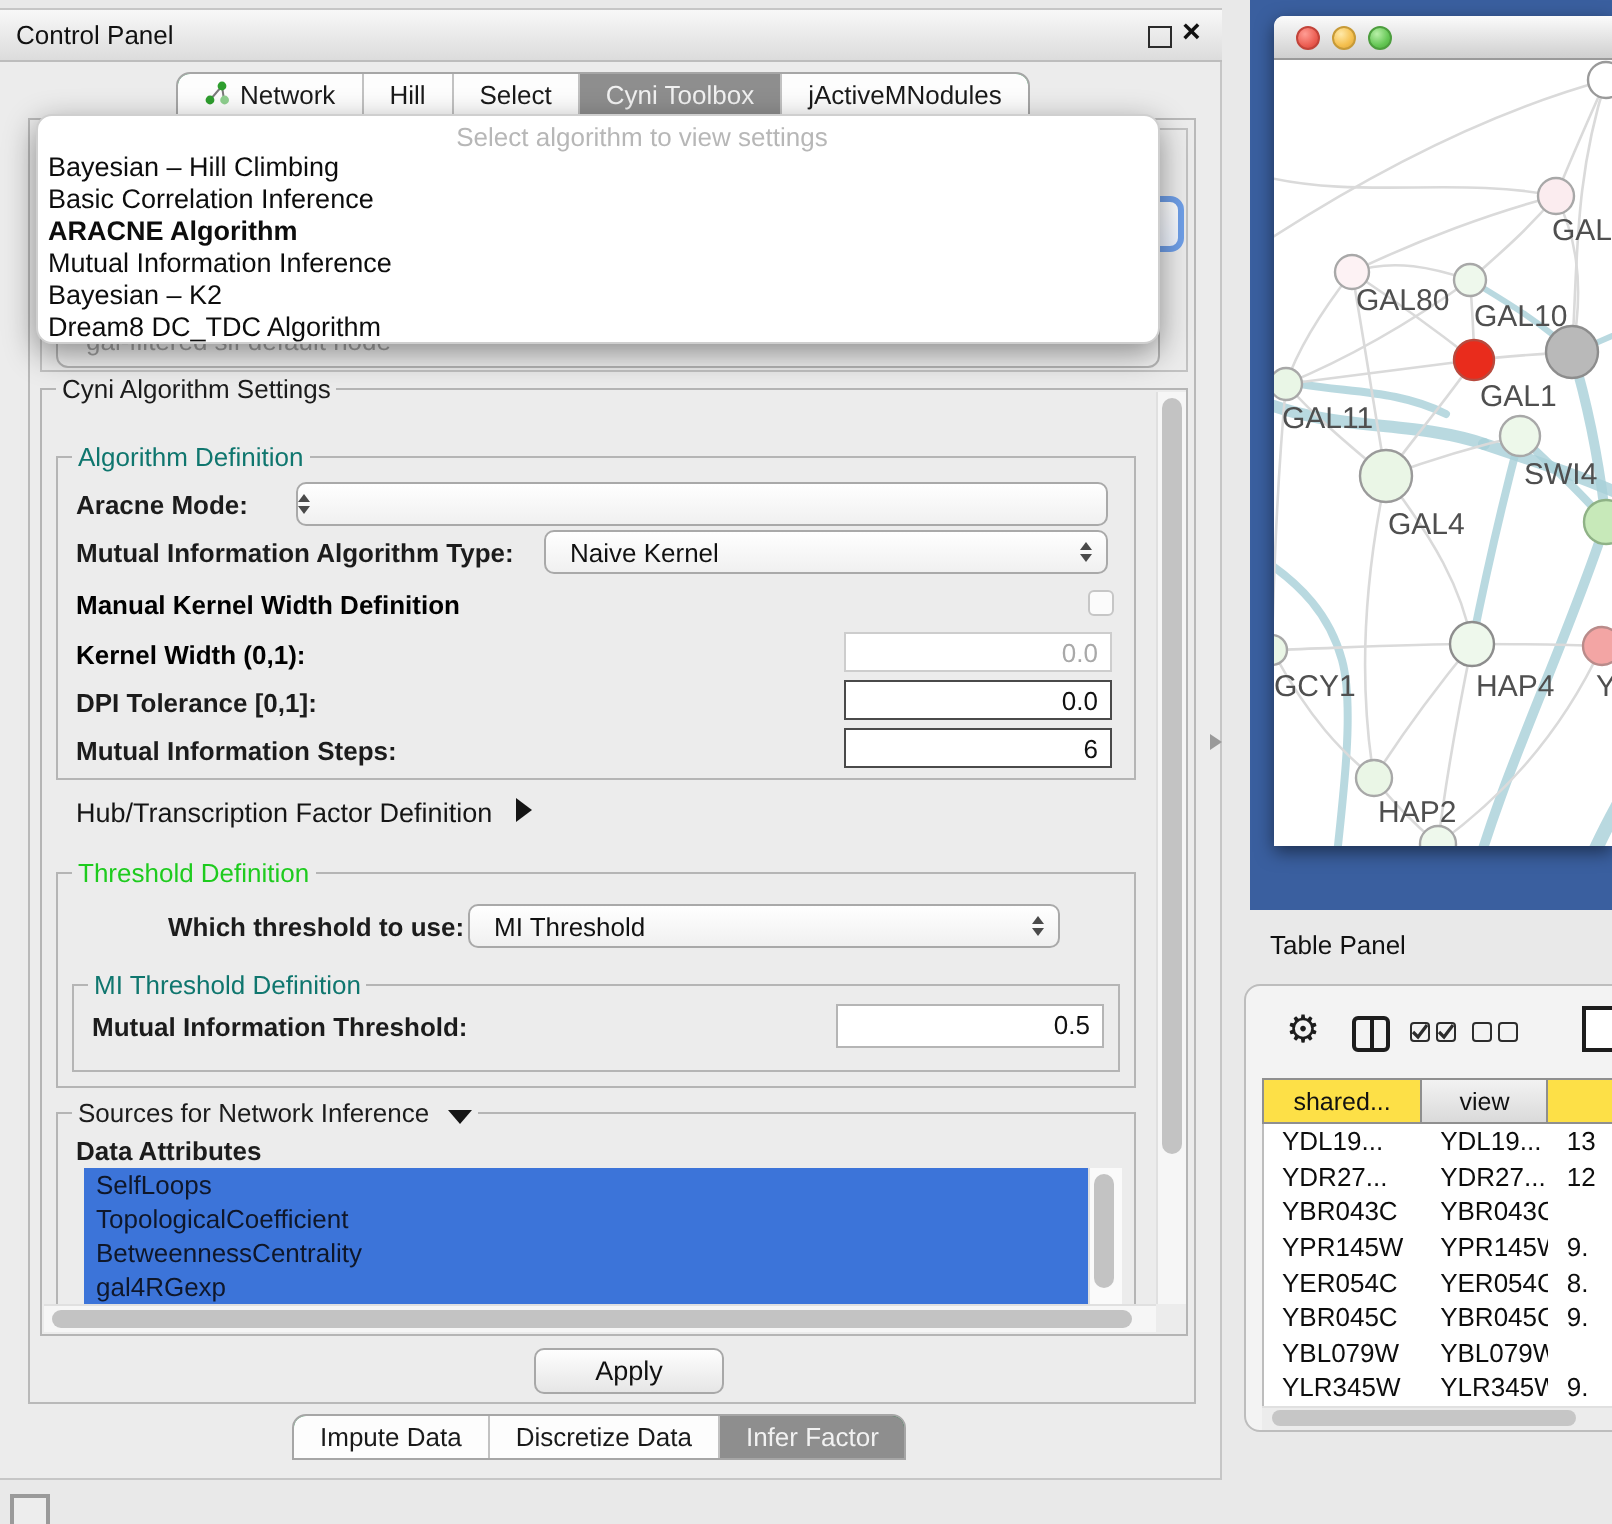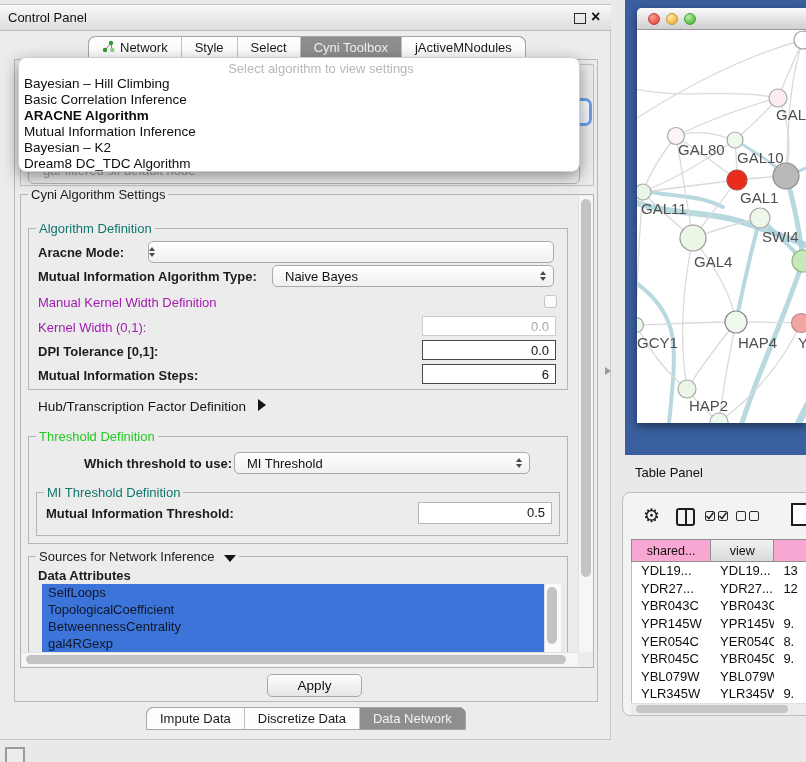--- a/index.html
+++ b/index.html
@@ -31,21 +31,21 @@
   .popup-head{text-align:center;font-size:13px;color:#b7b7b7;height:15px;line-height:15px;padding-left:44px;}
   .popup-item{font-size:13.5px;color:#0d0d0d;height:16px;line-height:16px;padding-left:5px;}
   .popup-item.bold{font-weight:bold;}
   
   .group{border:1px solid #b5b5b5;box-sizing:border-box;background:transparent;}
   .grouplab{position:absolute;font-size:13px;background:#ececec;padding:0 3px;white-space:nowrap;}
   .lab-blue{color:#0f766e;}
   .lab-green{color:#1ecb1e;}
   .lab-dark{color:#1c1c1c;}
   .blab{font-size:13px;font-weight:bold;color:#1c1c1c;white-space:nowrap;}
-  .glab{font-size:13px;font-weight:normal;color:#a21caf;white-space:nowrap;}
+  .glab{font-size:13px;font-weight:bold;color:#000000;white-space:nowrap;}
   
   .combo{height:22px;border:1px solid #a9a9a9;border-radius:5px;background:linear-gradient(#ffffff,#f0f0f0);box-sizing:border-box;display:flex;align-items:center;}
   .combo .val{font-size:13px;color:#111;padding-left:12px;flex:1;}
   .combo .arrows{display:flex;flex-direction:column;align-items:center;gap:2px;padding-right:7px;}
   .aru{width:0;height:0;border-left:3.5px solid transparent;border-right:3.5px solid transparent;border-bottom:4.5px solid #4a4a4a;}
   .ard{width:0;height:0;border-left:3.5px solid transparent;border-right:3.5px solid transparent;border-top:4.5px solid #4a4a4a;}
   .field{height:20px;background:#fff;box-sizing:border-box;font-size:13px;text-align:right;padding:2px 6px 0 0;}
   .field.dark{border:1px solid #4a4a4a;color:#111;}
   .field.gray{border:1px solid #cdcdcd;color:#a9a9a9;}
   .field.mid{border:1px solid #b5b5b5;color:#111;}
@@ -76,21 +76,21 @@
   .tp-title{left:635px;top:465px;font-size:13px;color:#111;}
   .tp-panel{left:622px;top:492px;width:192px;height:224px;background:#f3f3f3;border:1px solid #bdbdbd;border-radius:8px 0 0 8px;box-sizing:border-box;}
   .gear{font-size:19px;color:#1d1d1d;line-height:20px;}
   .pane-ic{width:15px;height:14px;border:2px solid #1d1d1d;border-radius:3px;position:relative;box-sizing:content-box;}
   .pane-ic div{position:absolute;left:6.5px;top:0;width:2px;height:14px;background:#1d1d1d;}
   .mini-cb{width:10px;height:10px;border:1.5px solid #2c2c2c;border-radius:2px;display:inline-block;box-sizing:border-box;position:relative;}
   .page-ic{width:14px;height:19px;background:#fff;border:2px solid #1d1d1d;box-sizing:content-box;}
   .tbl{left:631px;top:539px;width:183px;overflow:hidden;}
   .tbl-head{display:flex;height:23px;border:1px solid #8f8f8f;border-bottom:1px solid #8f8f8f;box-sizing:border-box;}
   .th{font-size:12.5px;color:#111;display:flex;align-items:center;justify-content:center;border-right:1px solid #8f8f8f;box-sizing:border-box;}
-  .th.blue{background:#f9a8d4;}
+  .th.blue{background:#fde047;}
   .th.gray{background:linear-gradient(#f2f2f2,#dadada);}
   .tbl-body{background:#fff;height:141px;overflow:hidden;border-left:1px solid #bdbdbd;border-right:1px solid #bdbdbd;box-sizing:border-box;}
   .tr{display:flex;height:17.6px;align-items:center;}
   .td{font-size:13px;color:#0d0d0d;padding-left:9px;box-sizing:border-box;white-space:nowrap;overflow:hidden;}
   .bottom-sq{left:5px;top:747px;width:20px;height:20px;border:2px solid #9a9a9a;background:#ededed;box-sizing:border-box;}
   .net-tab-icon{display:inline-block;}
 </style>
 </head>
 <body>
 
@@ -107,21 +107,21 @@
           <line x1="3" y1="10" x2="9" y2="3" stroke="#7a7a7a" stroke-width="1"></line>
           <line x1="9" y1="3" x2="10" y2="10" stroke="#7a7a7a" stroke-width="1"></line>
           <circle cx="3" cy="10" r="2.2" fill="#2e9e2e"></circle>
           <circle cx="9" cy="3" r="2.2" fill="#2e9e2e"></circle>
           <circle cx="10.3" cy="10" r="2.2" fill="#8fd08f"></circle>
         </svg>
     </span>
     <span>Network</span>
   </div>
   <div class="tab">
-      <span>Style</span>
+      <span>Hill</span>
     </div>
   <div class="tab">
       <span>Select</span>
     </div>
   <div class="tab sel">
       <span>Cyni Toolbox</span>
     </div>
   <div class="tab">
       <span>jActiveMNodules</span>
     </div>
@@ -158,21 +158,21 @@
 <div class="abs blab" style="left:38px;top:245px;">Aracne Mode:</div>
 <div class="abs combo" style="left:148px;top:241px;width:406px;">
   <span class="arrows">
       <span class="aru"></span>
       <span class="ard"></span>
     </span>
 </div>
 
 <div class="abs blab" style="left:38px;top:269px;">Mutual Information Algorithm Type:</div>
 <div class="abs combo" style="left:272px;top:265px;width:282px;">
-  <span class="val">Naive Bayes</span>
+  <span class="val">Naive Kernel</span>
   <span class="arrows">
       <span class="aru"></span>
       <span class="ard"></span>
     </span>
 </div>
 
 <div class="abs glab" style="left:38px;top:295px;">Manual Kernel Width Definition</div>
 <div class="abs cb" style="left:544px;top:295px;"></div>
 
 <div class="abs glab" style="left:38px;top:320px;">Kernel Width (0,1):</div>
@@ -225,21 +225,21 @@
 <div class="abs btn" style="left:267px;top:674px;width:95px;height:23px;">Apply</div>
 
 <div class="abs bot-tabs tabbar">
   <div class="tab">
       <span>Impute Data</span>
     </div>
   <div class="tab">
       <span>Discretize Data</span>
     </div>
   <div class="tab sel">
-      <span>Data Network</span>
+      <span>Infer Factor</span>
     </div>
 </div>
 
 <div class="abs mini-chevron"></div>
 
 <div class="abs net-blue"></div>
 <div class="abs net-window"></div>
 <div class="abs net-titlebar"></div>
 <div class="abs tl red" style="left:648px;top:13px;"></div>
 <div class="abs tl yel" style="left:666px;top:13px;"></div>

